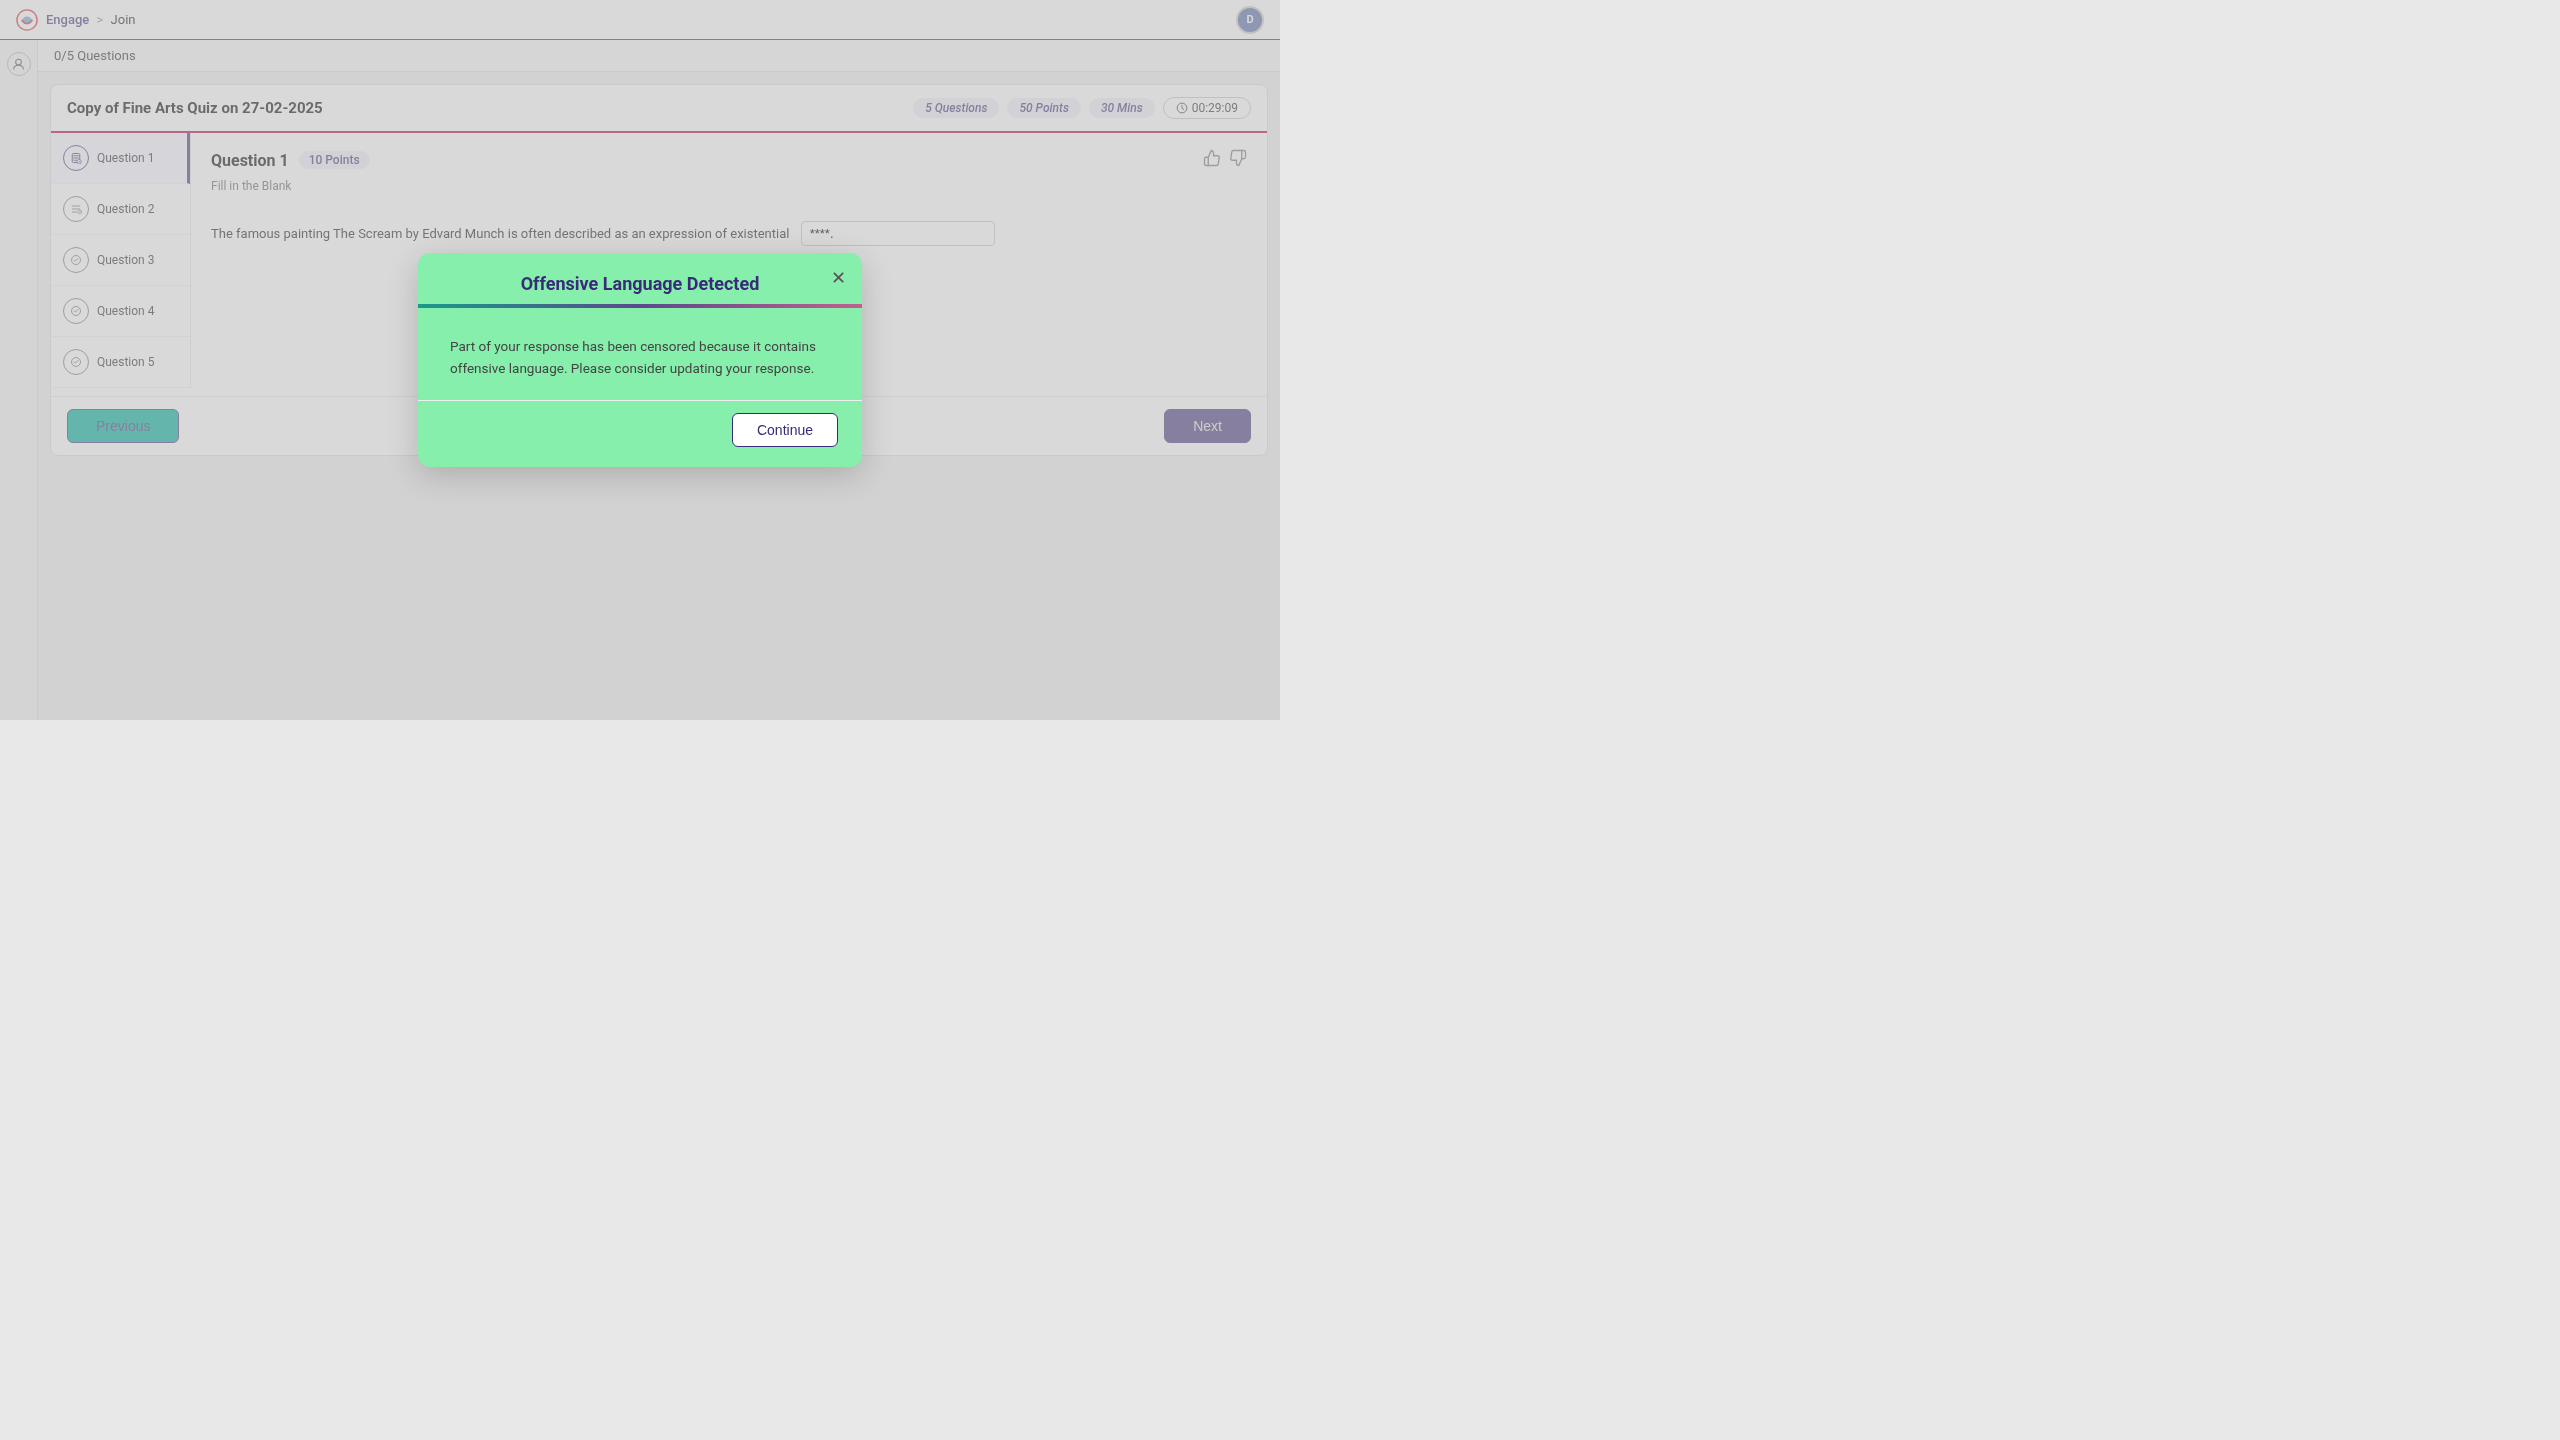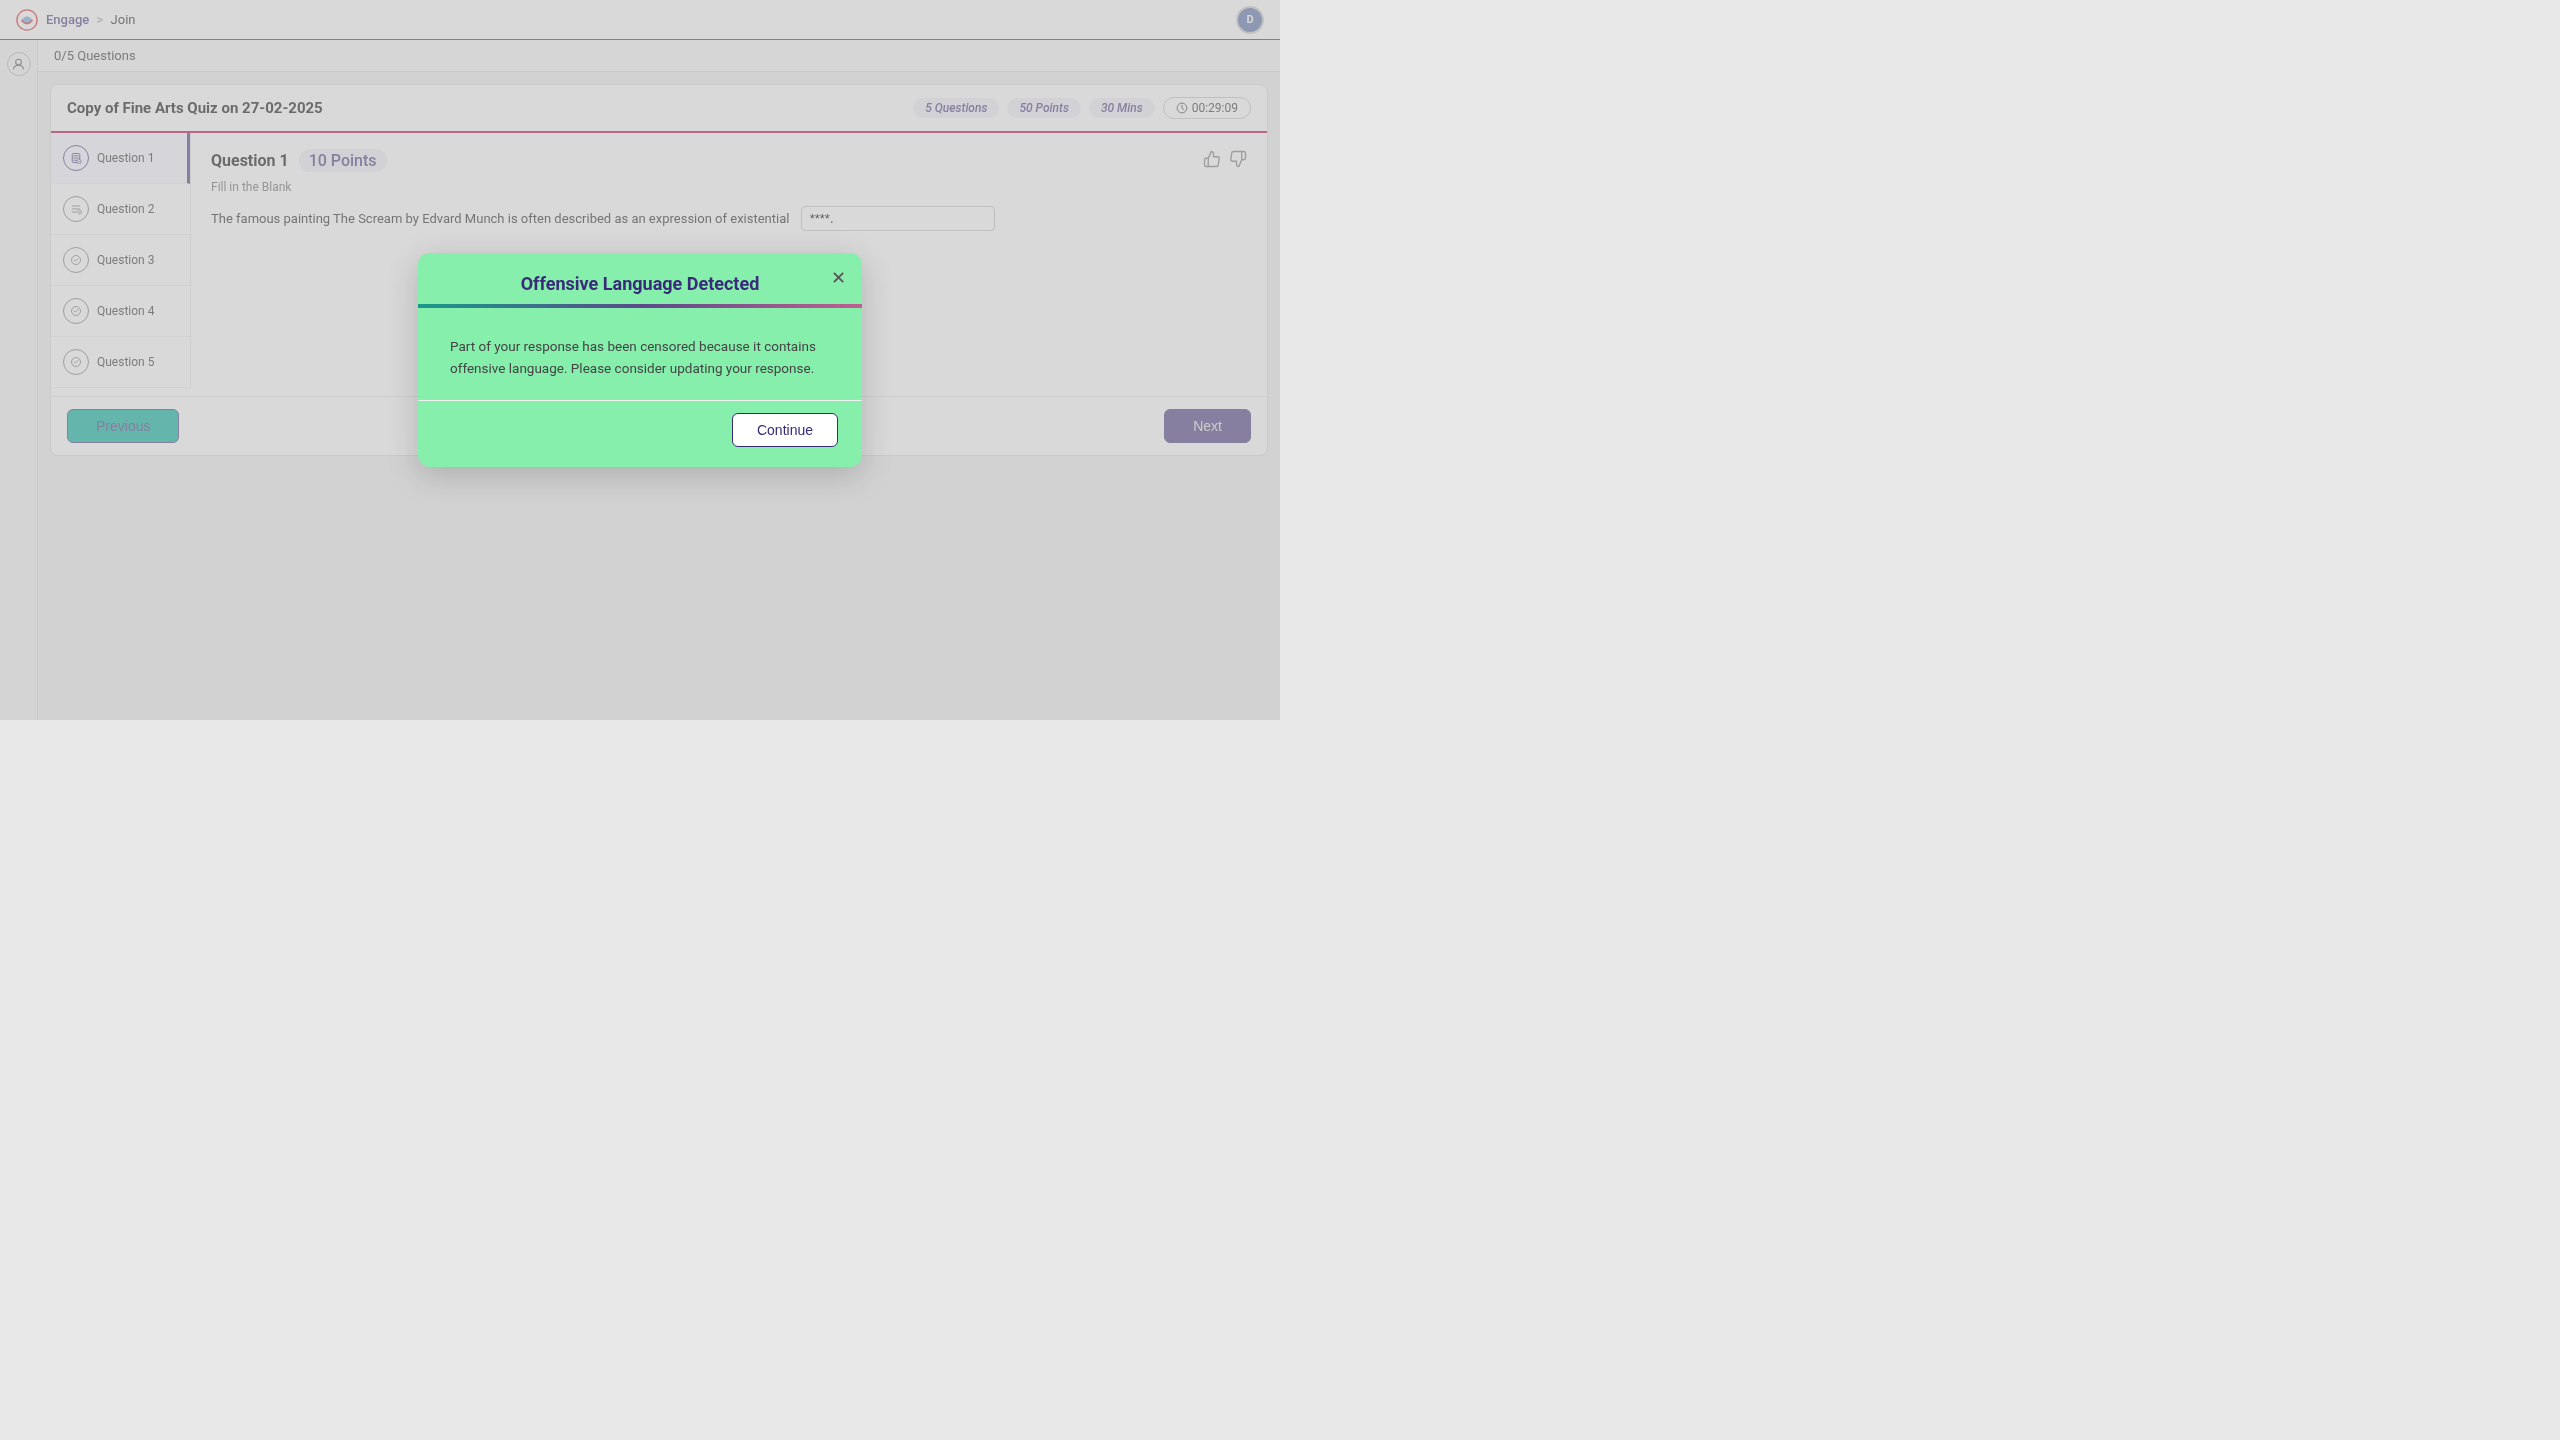--- a/index.html
+++ b/index.html
@@ -231,28 +231,28 @@
       font-size: 16px;
       font-weight: 700;
       color: #222;
     }
 
     .points-badge {
       background: #f0eef8;
       color: #5a4a8a;
       border-radius: 12px;
       padding: 2px 10px;
-      font-size: 16px;
+      font-size: 12px;
       font-weight: 500;
     }
 
     .question-type {
       font-size: 12px;
       color: #777;
-      margin-bottom: 12px;
+      margin-bottom: 28px;
     }
 
     .question-text {
       font-size: 13px;
       color: #333;
       margin-bottom: 16px;
       display: flex;
       align-items: center;
       gap: 4px;
     }

